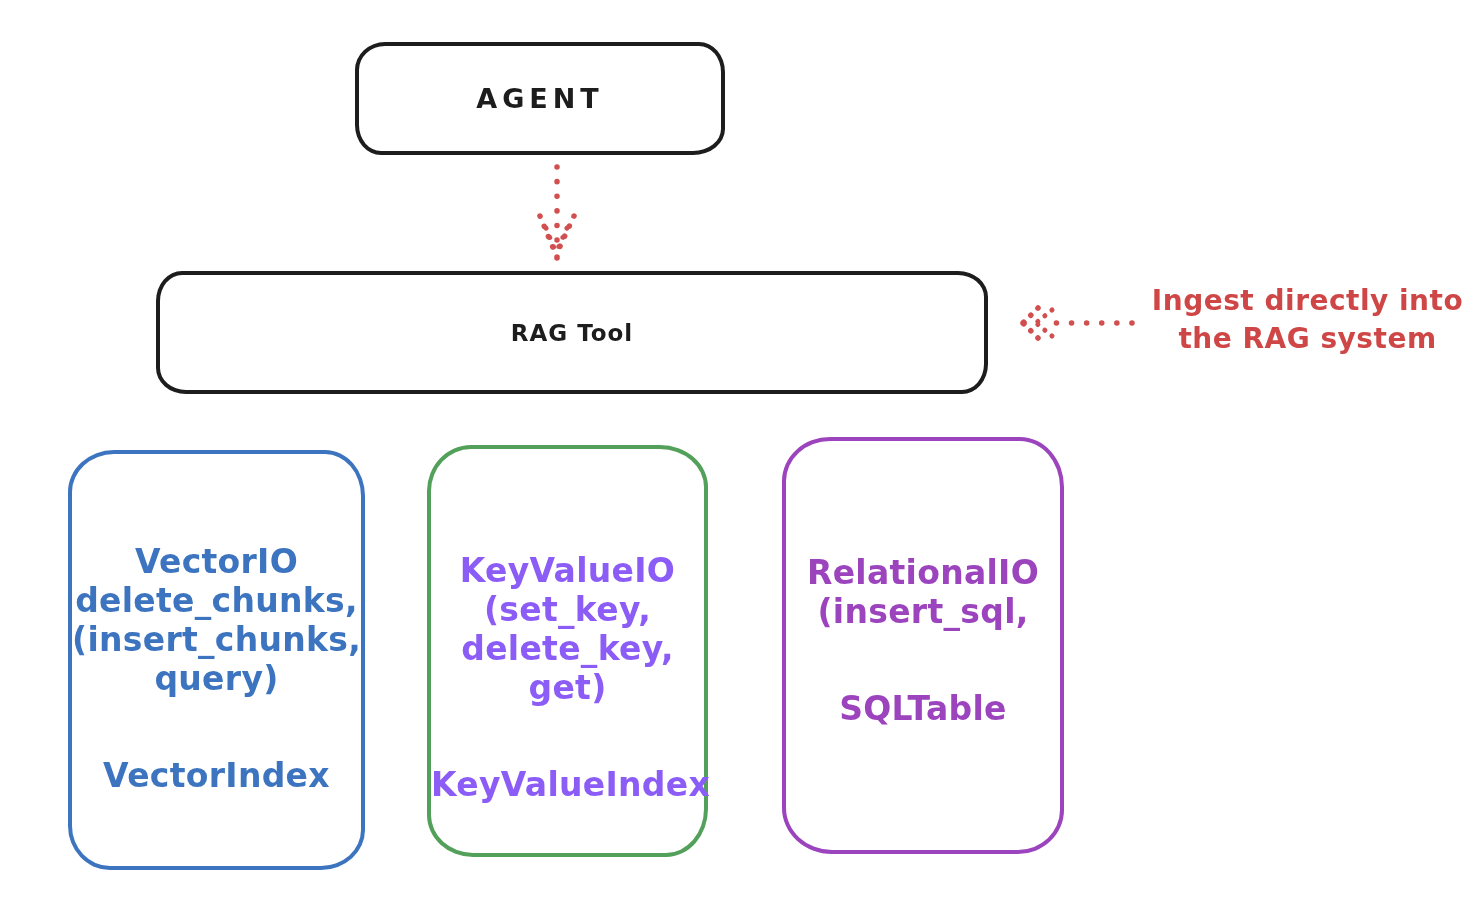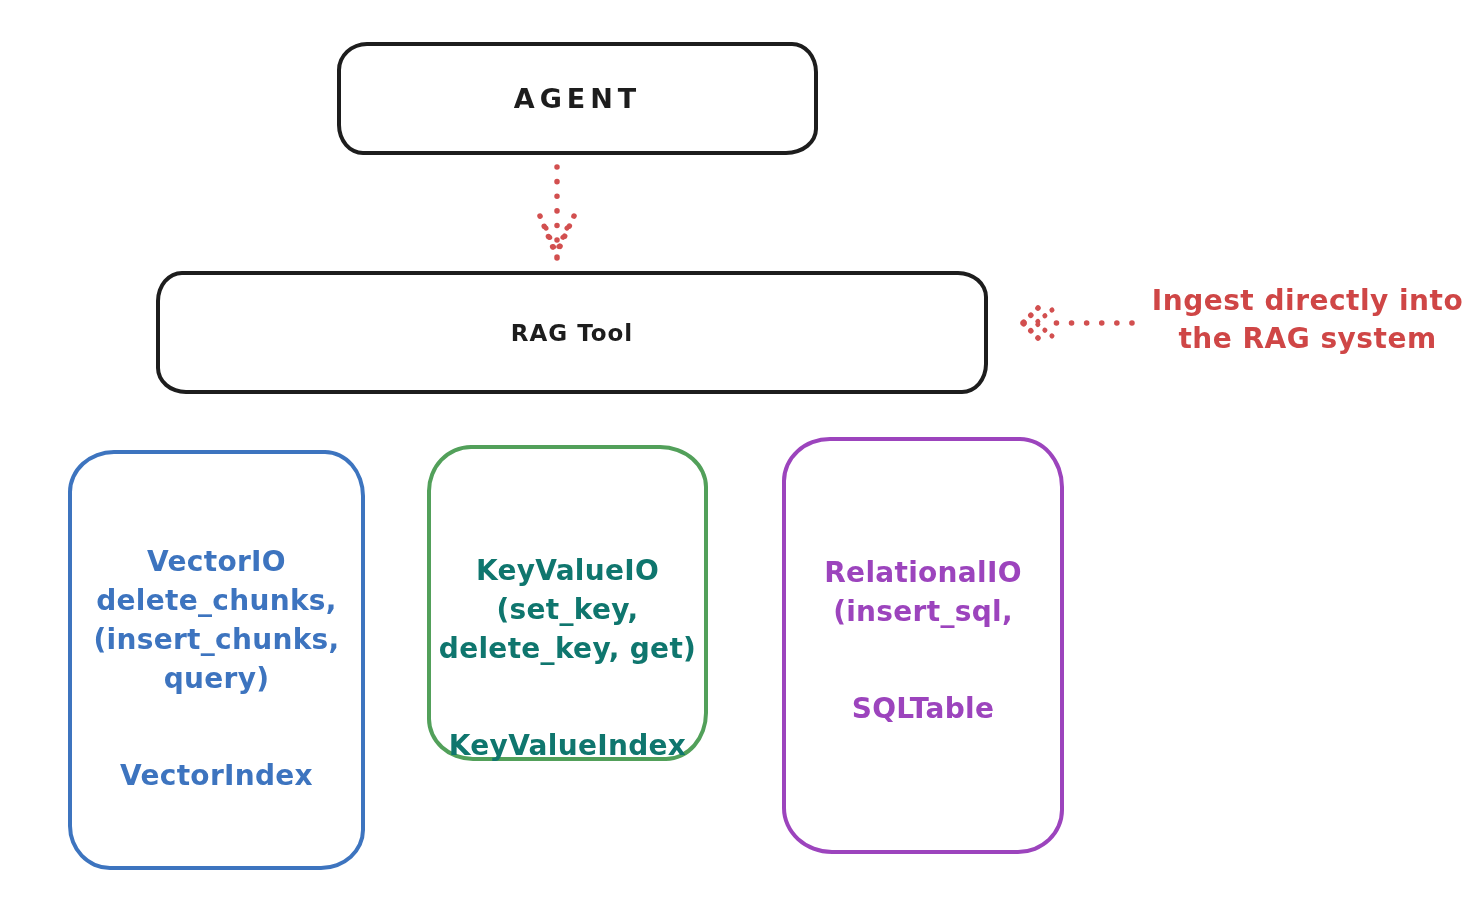--- a/index.html
+++ b/index.html
@@ -18,22 +18,22 @@
   .node {
     position: absolute;
     display: flex;
     align-items: center;
     justify-content: center;
     background: #ffffff;
     color: #1d1d1d;
     box-sizing: border-box;
   }
   .node-agent {
-    left: 337px; top: 42px;
-    width: 481px; height: 113px;
+    left: 355px; top: 42px;
+    width: 370px; height: 113px;
     border: 4px solid #1d1d1d;
     border-radius: 30px 26px 32px 26px / 28px 30px 26px 30px;
     font-size: 27px;
     font-weight: 700;
     letter-spacing: 5px;
     justify-content: center;
   }
   .node-rag {
     left: 156px; top: 271px;
     width: 832px; height: 123px;
@@ -57,39 +57,39 @@
     font-size: 28px;
     font-weight: 700;
     line-height: 38px;
     letter-spacing: 0.5px;
   }
   .card {
     position: absolute;
     background: #ffffff;
     box-sizing: border-box;
     text-align: center;
-    font-size: 28px;
+    font-size: 33px;
     font-weight: 600;
     line-height: 39px;
     letter-spacing: 0.3px;
   }
   .card-vector {
     left: 68px; top: 450px;
     width: 297px; height: 420px;
     border: 4px solid #3d74bf;
     border-radius: 46px 40px 44px 42px / 42px 46px 40px 44px;
     color: #3d74bf;
   }
   .card-vector .card-lines { margin-top: 88px; }
   .card-keyvalue {
     left: 427px; top: 445px;
-    width: 281px; height: 316px;
+    width: 281px; height: 412px;
     border: 4px solid #52a05a;
     border-radius: 44px 48px 42px 46px / 46px 42px 48px 42px;
-    color: #0f766e;
+    color: #8b5cf6;
   }
   .card-keyvalue .card-lines { margin-top: 102px; }
   .card-relational {
     left: 782px; top: 437px;
     width: 282px; height: 417px;
     border: 4px solid #9c44bd;
     border-radius: 48px 44px 46px 50px / 44px 50px 44px 46px;
     color: #9c44bd;
   }
   .card-relational .card-lines { margin-top: 112px; }

